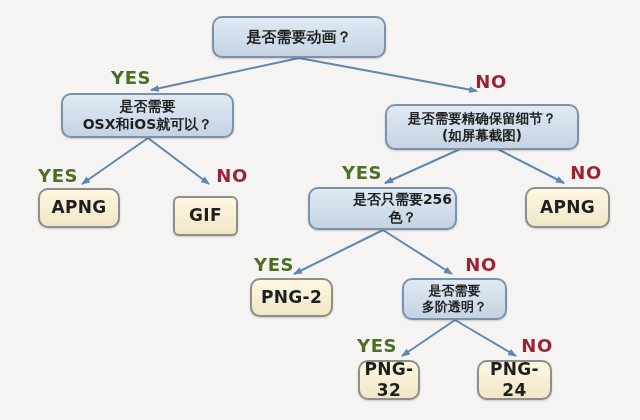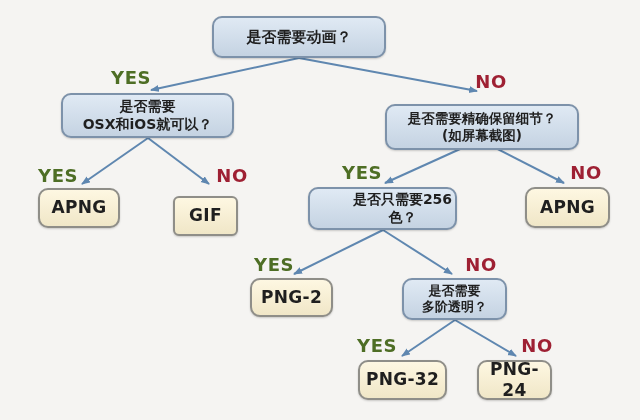--- a/index.html
+++ b/index.html
@@ -63,21 +63,21 @@
   
   .n-root  {left:212px;top:16px; width:174px;height:42px;}
   .n-compat{left:61px; top:93px; width:173px;height:45px;font-size:14px;}
   .n-detail{left:385px;top:104px; width:194px;height:46px;font-size:13.5px;}
   .n-apng  {left:38px; top:188px;width:82px; height:40px;}
   .n-gif   {left:173px;top:196px;width:65px; height:40px;border-radius:6px;}
   .n-colors{left:308px;top:187px;width:149px;height:43px;font-size:14px;padding-left:40px;}
   .n-jpeg  {left:525px;top:187px;width:85px; height:41px;}
   .n-png8  {left:250px;top:278px;width:83px; height:39px;}
   .n-trans {left:402px;top:278px;width:105px;height:42px;font-size:13px;}
-  .n-png32 {left:358px;top:360px;width:89px; height:40px;}
+  .n-png32 {left:358px;top:360px;width:62px; height:40px;}
   .n-png24 {left:477px;top:360px;width:75px; height:40px;}
 
   
   .l-root-yes  {left:131px;top:77px;}
   .l-root-no   {left:491px;top:81px;}
   .l-compat-yes{left:58px; top:175px;}
   .l-compat-no {left:232px;top:175px;}
   .l-detail-yes{left:362px;top:172px;}
   .l-detail-no {left:586px;top:172px;}
   .l-colors-yes{left:274px;top:264px;}

